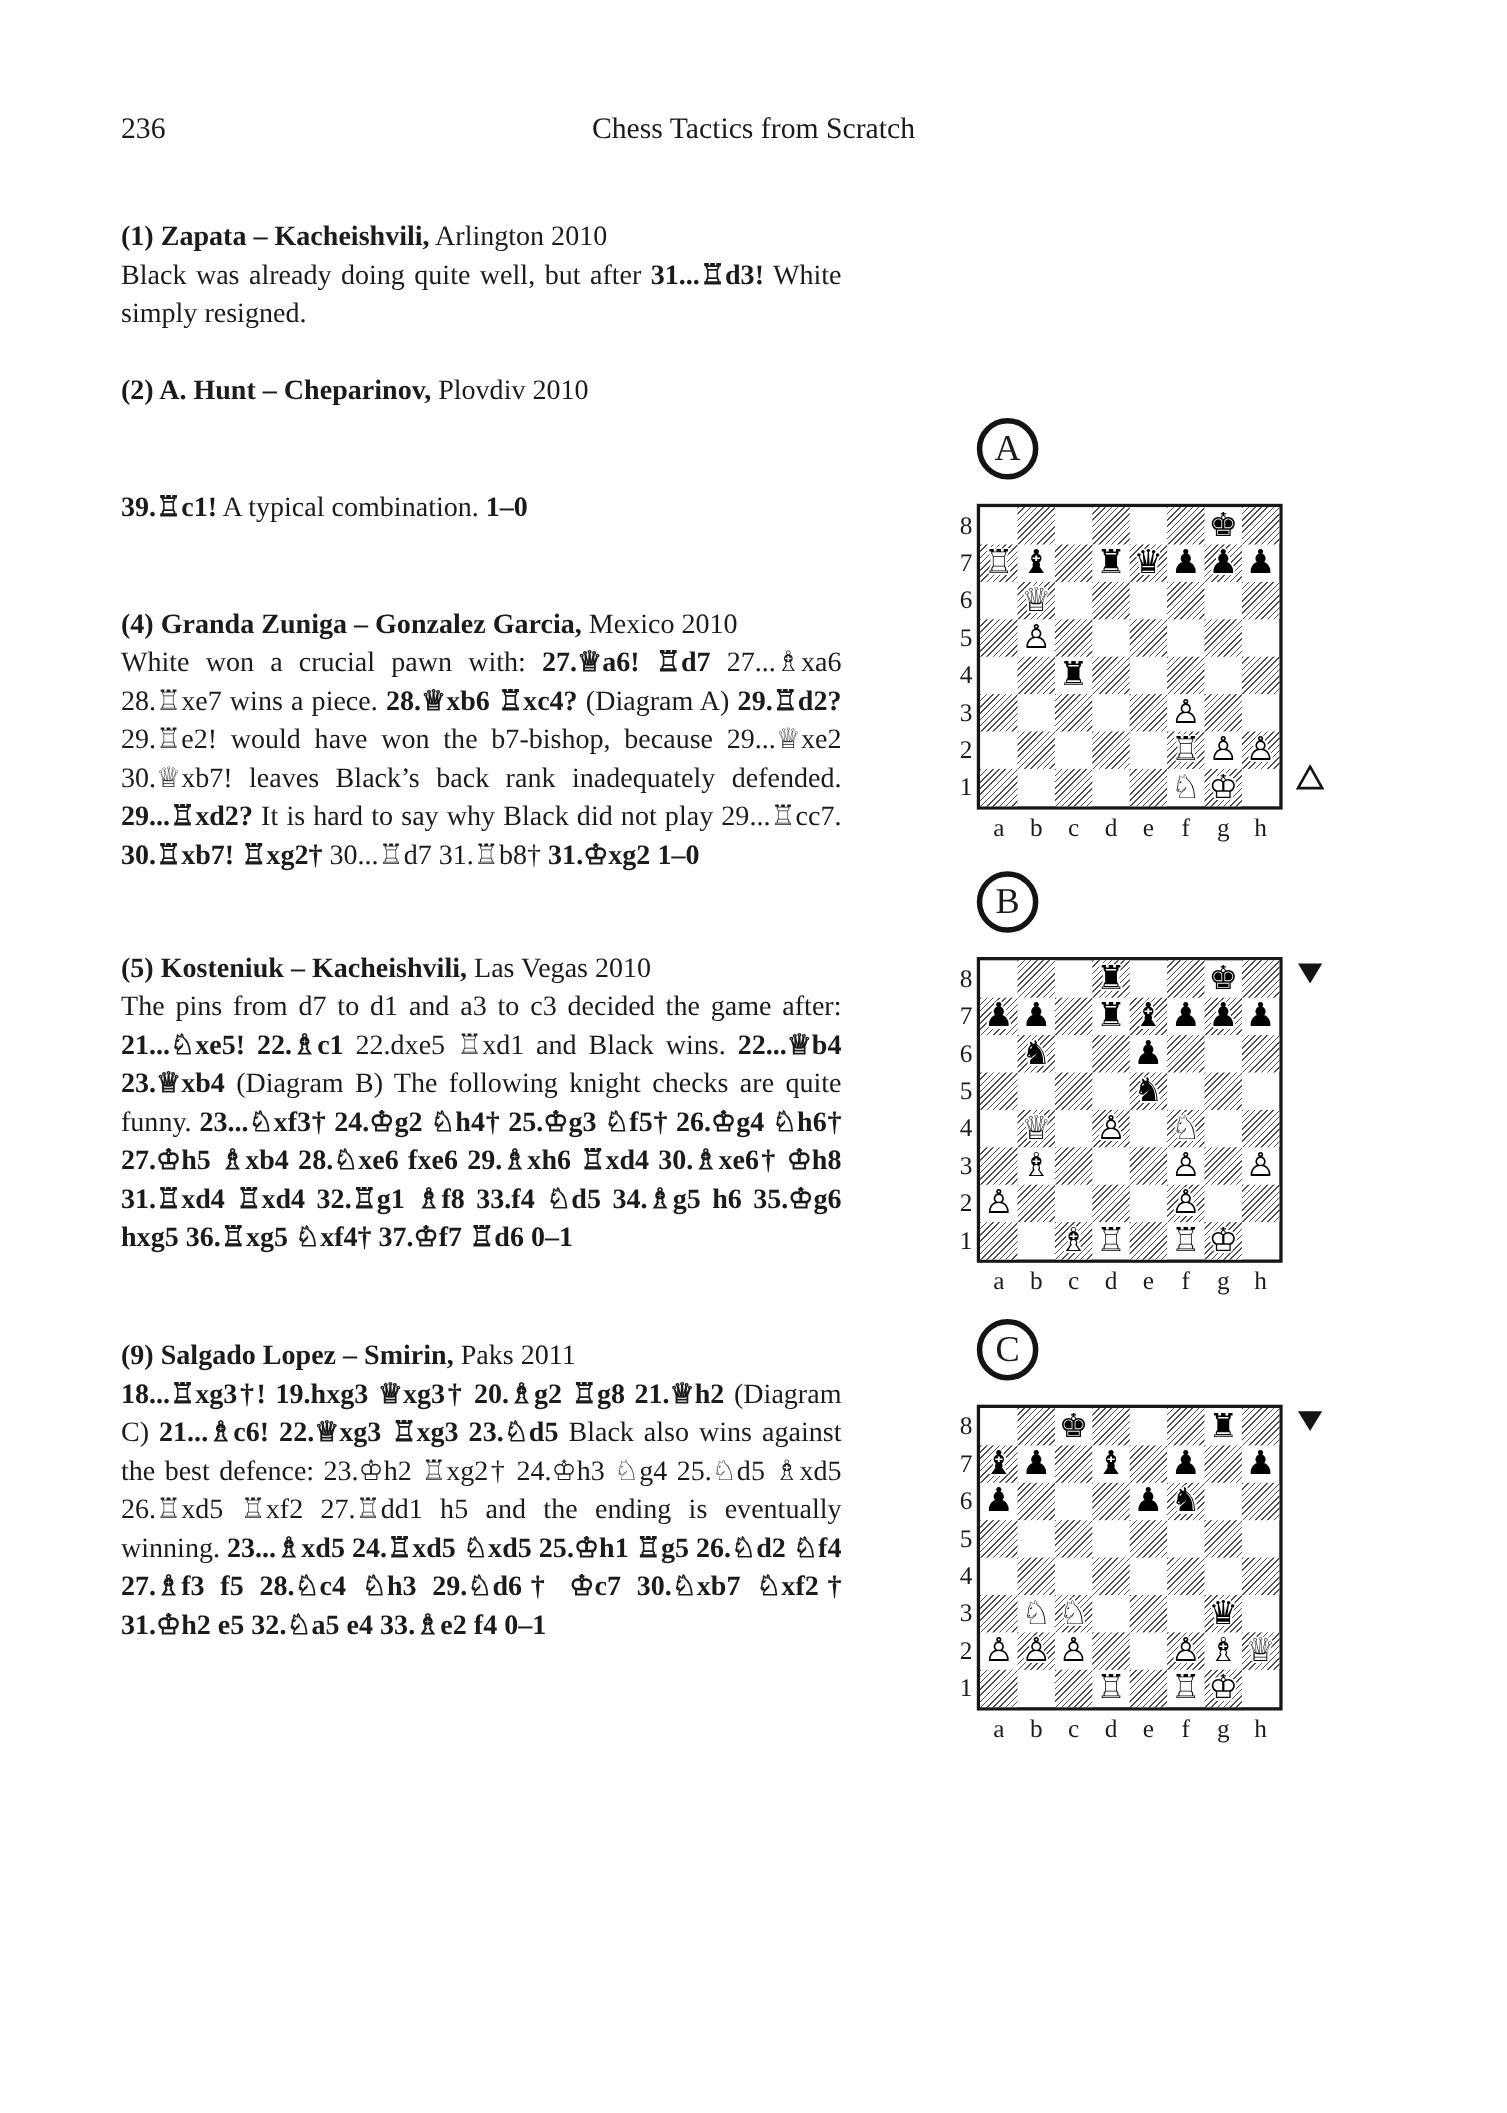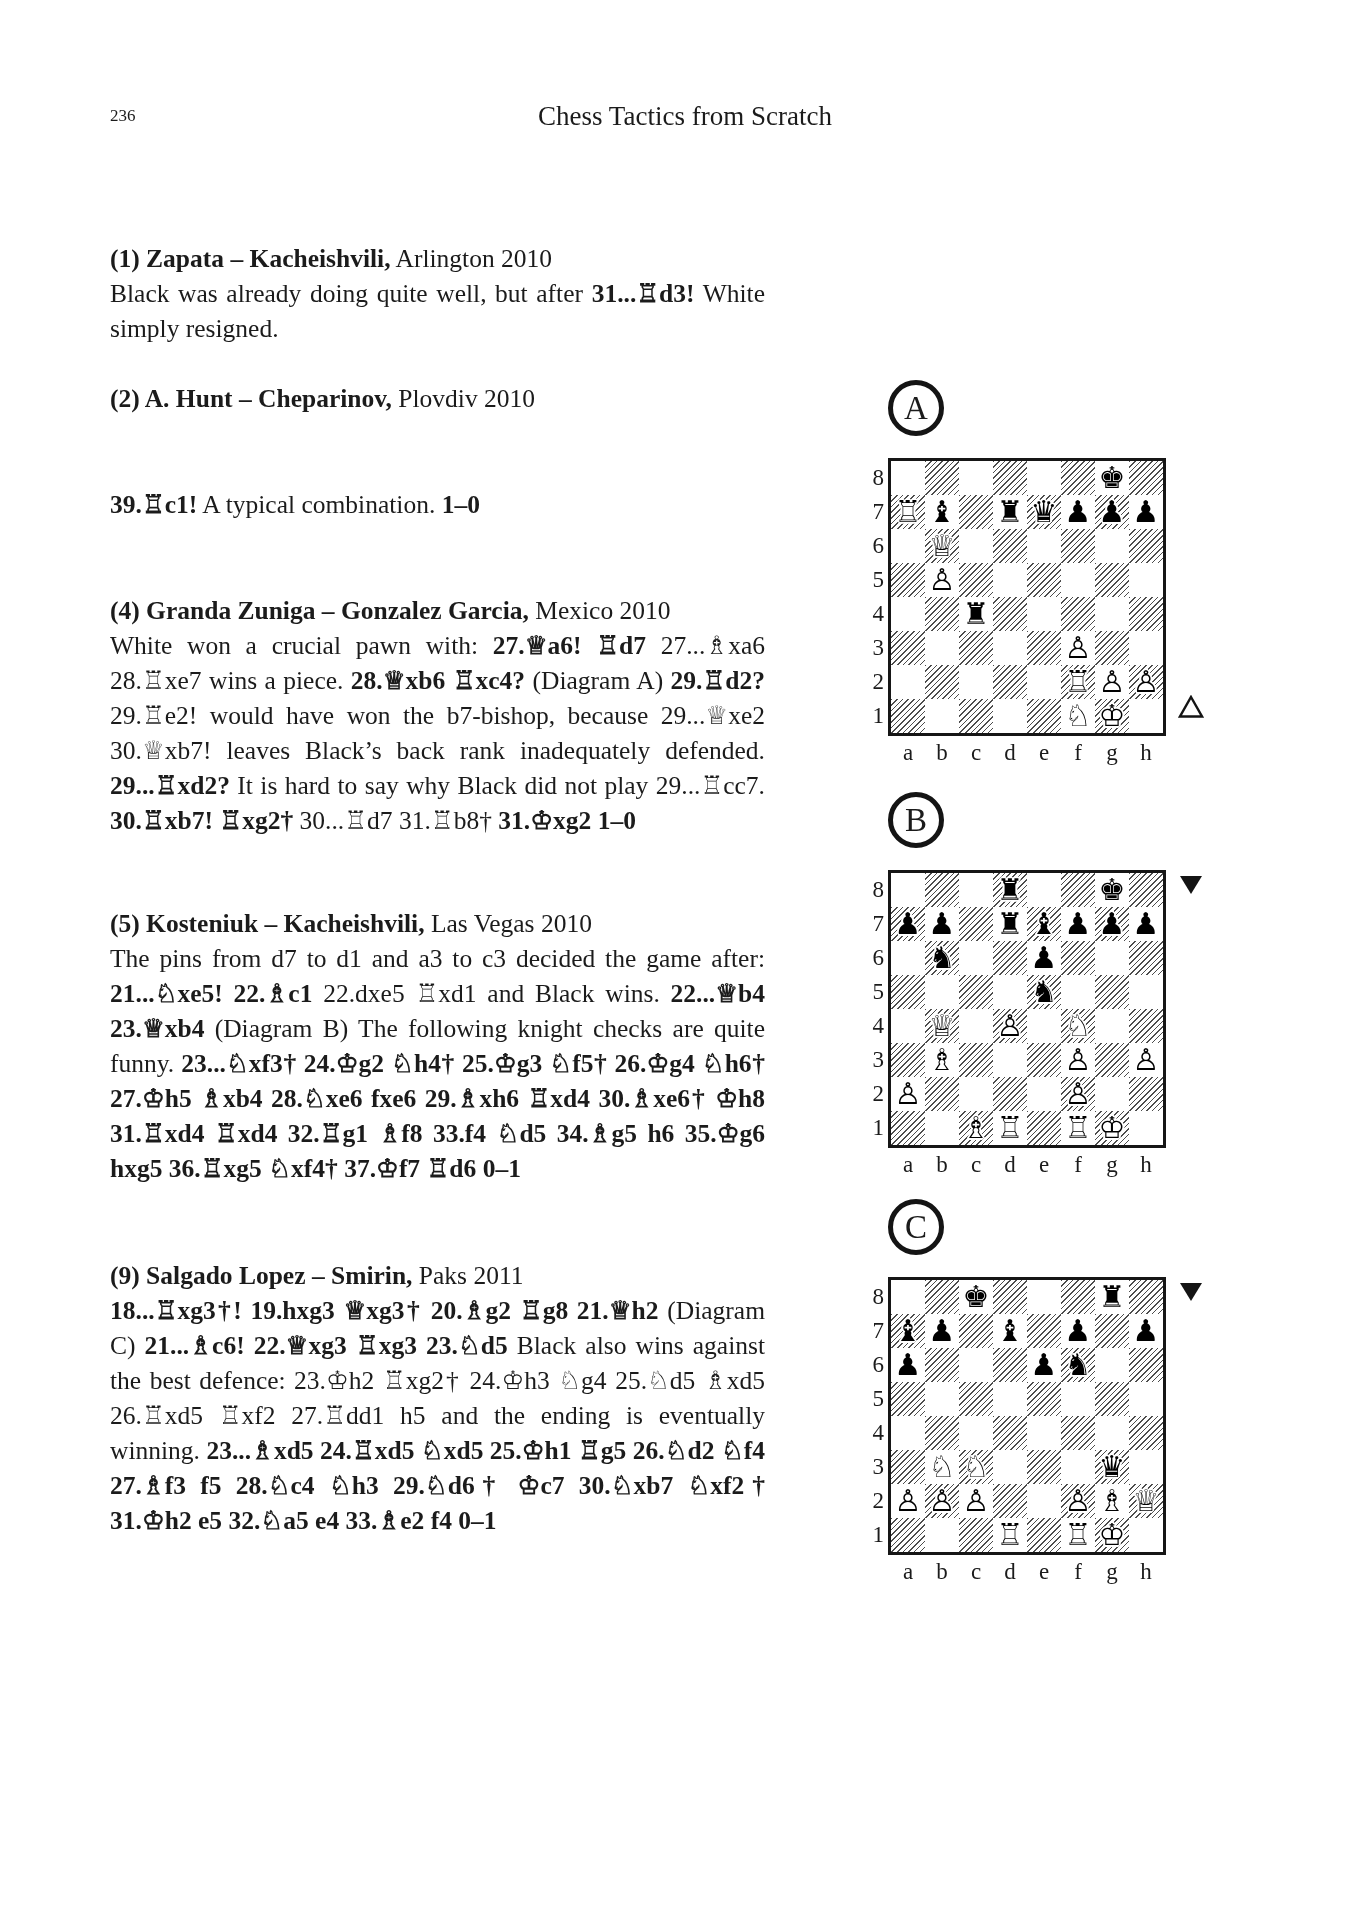--- a/index.html
+++ b/index.html
@@ -3,29 +3,29 @@
 <meta charset="utf-8">
 <style>
   html,body { margin:0; padding:0; }
   body {
     width:1370px; height:1921px; position:relative;
     background:#ffffff; color:#1b1b1b;
     font-family:"Liberation Serif", "DejaVu Serif", serif;
   }
   .pagenum {
     position:absolute; top:100px; left:110px;
-    font-size:17px; line-height:32px;
+    font-size:27px; line-height:32px;
   }
   .runhead {
     position:absolute; top:100px; left:0; width:1370px;
     text-align:center; font-size:27px; line-height:32px;
   }
   .solution {
     position:absolute; left:110px; width:655px;
-    font-size:25.5px; line-height:35px;margin-top:44px;
+    font-size:25.5px; line-height:35px;
   }
   .solution .heading { display:block; }
   .solution .body { display:block; text-align:justify; }
   .bold { font-weight:bold; }
 
   .diagram { position:absolute; left:860px; width:365px; height:400px; }
   .circle {
     position:absolute; left:28px; top:0;
     width:46px; height:46px; border:5px solid #141414; border-radius:50%;
     display:flex; align-items:center; justify-content:center;

